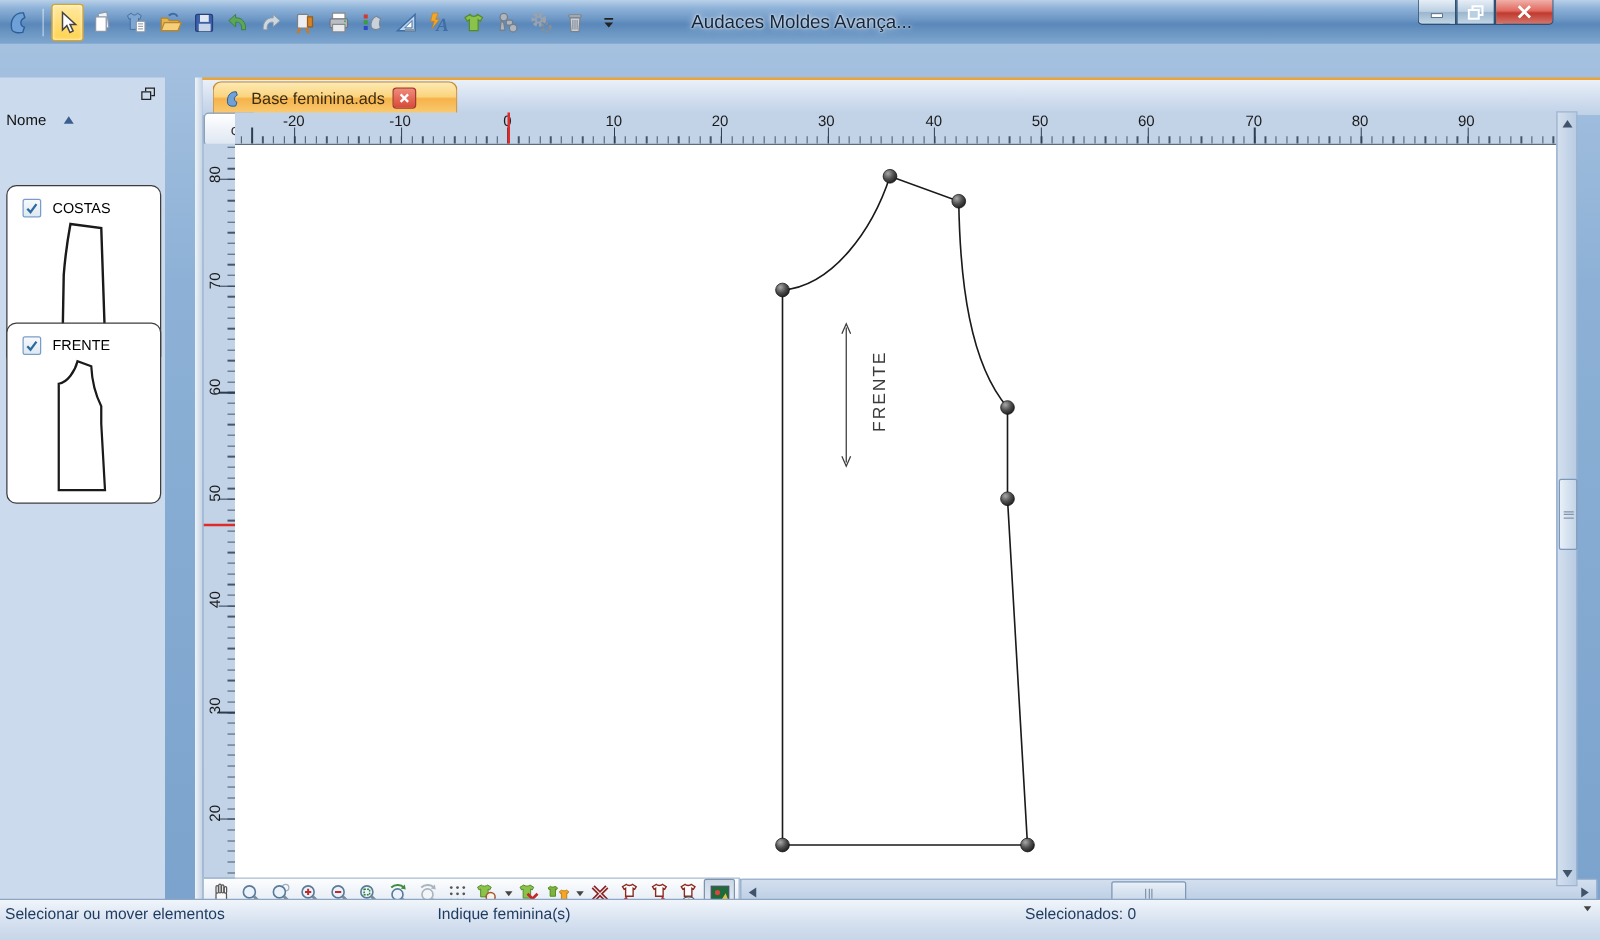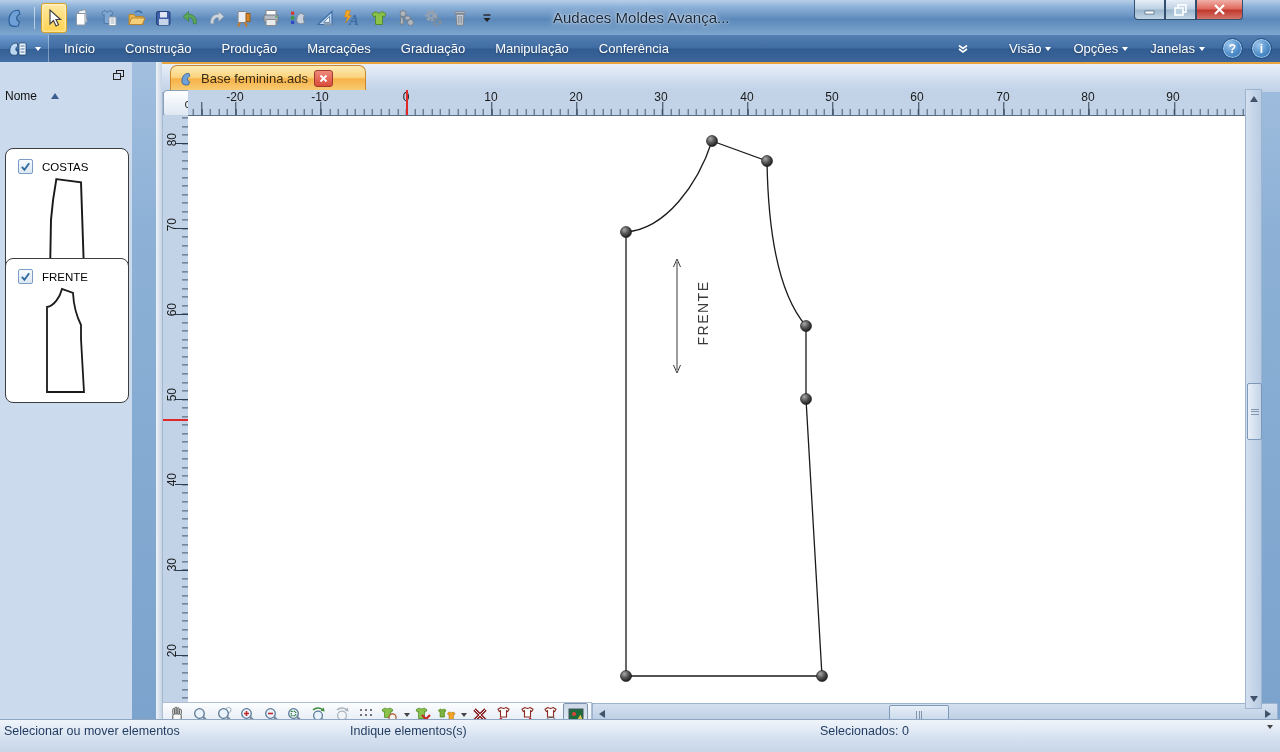--- a/index.html
+++ b/index.html
@@ -246,56 +246,20 @@
       </span>
       <span class="ticon">
         <svg width="12" height="12" viewBox="0 0 12 12">
           <path d="M2.5,3 h7" stroke="#222" stroke-width="1.4"></path>
           <polygon points="2.5,6 9.5,6 6,10" fill="#222"></polygon>
         </svg>
       </span>
     </div>
   </div>
 
-  <div class="menubar">
-    <div class="appbtn">
-      <svg width="20" height="18" viewBox="0 0 20 18">
-        <path d="M2,13 C1,7 4,2.6 9,3 L10,6 C7,7.6 7.2,11 10,12 L9,15 C6.6,15.6 2.8,15.4 2,13 Z" fill="#bcd7f2" stroke="#1d4472" stroke-width="0.8"></path>
-        <rect x="11" y="3" width="7" height="12" rx="1" fill="#eef4fb" stroke="#1d4472" stroke-width="0.8"></rect>
-        <path d="M12.5,6 h4 M12.5,9 h4 M12.5,12 h4" stroke="#4a78aa" stroke-width="1.1"></path>
-      </svg>
-      <span class="ddarrow"></span>
-    </div>
-    <div class="menu-item">Início</div>
-    <div class="menu-item">Construção</div>
-    <div class="menu-item">Produção</div>
-    <div class="menu-item">Marcações</div>
-    <div class="menu-item">Graduação</div>
-    <div class="menu-item">Manipulação</div>
-    <div class="menu-item">Conferência</div>
-  </div>
-  <div class="menu-right">
-    <svg width="14" height="10" viewBox="0 0 14 10" style="margin-right:26px;">
-      <path d="M3,1.5 L7,4.5 11,1.5 M3,5 L7,8 11,5" stroke="#fff" stroke-width="1.6" fill="none"></path>
-    </svg>
-    <div class="menu-item">
-        <span>Visão</span>
-        <span class="ddarrow"></span>
-      </div>
-    <div class="menu-item">
-        <span>Opções</span>
-        <span class="ddarrow"></span>
-      </div>
-    <div class="menu-item">
-        <span>Janelas</span>
-        <span class="ddarrow"></span>
-      </div>
-    <div class="roundbtn">?</div>
-    <div class="roundbtn">i</div>
-  </div>
 
   <div class="sidebar">
     <div class="float-icon">
       <div class="b" style="left:3px;top:0;width:6px;height:5px;"></div>
       <div class="b" style="left:0;top:3px;width:6px;height:5px;"></div>
     </div>
     <div class="sb-header">
       <span>Nome</span>
       <span class="sort-arrow"></span>
     </div>
@@ -566,18 +530,18 @@
         <i></i>
         <i></i>
       </div>
     <span class="vs-btn" style="bottom:1px;">
         <span class="arrow-d"></span>
       </span>
   </div>
 
   <div class="statusbar">
     <span class="s-left">Selecionar ou mover elementos</span>
-    <span class="s-center">Indique elementos(s)</span>
+    <span class="s-center">Indique feminina(s)</span>
     <span class="s-right">Selecionados: 0</span>
     <span class="expander"><span class="tri-down"></span></span>
   </div>
 
 </div>
 
 </body></html>

